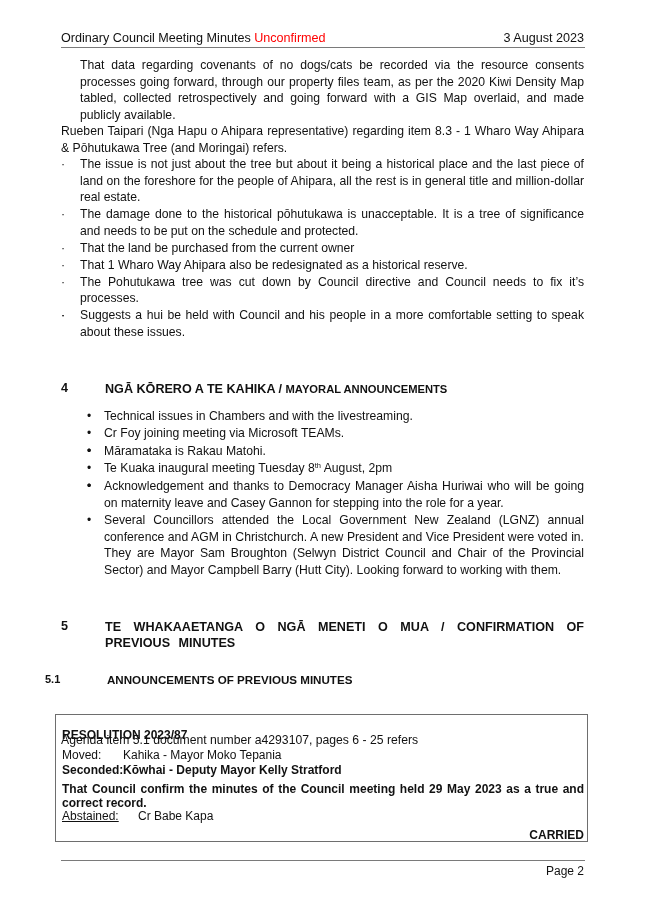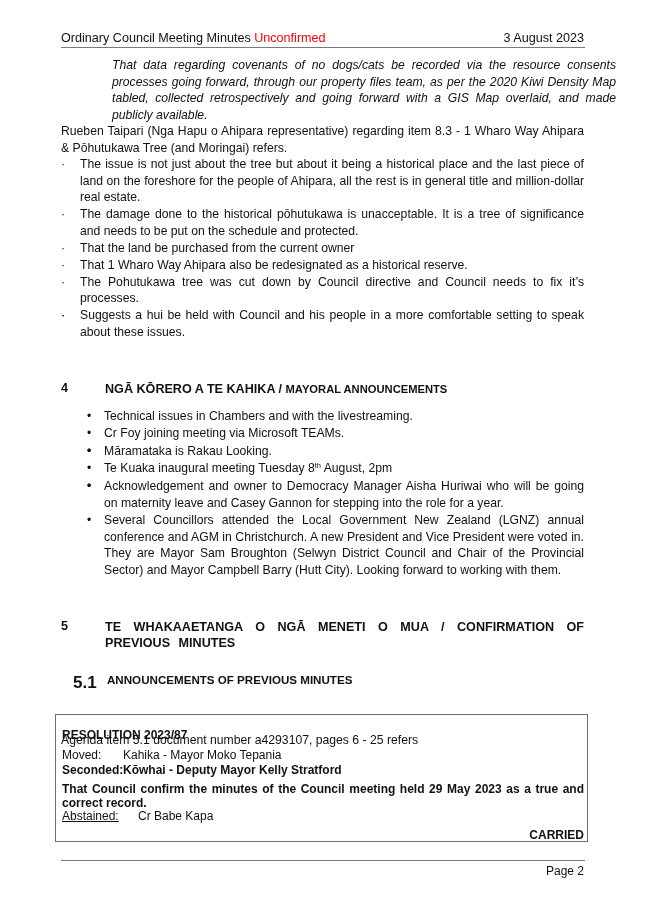--- a/index.html
+++ b/index.html
@@ -6,38 +6,38 @@
     body {
       width: 645px; height: 912px; position: relative; overflow: hidden;
       font-family: "Liberation Sans", sans-serif; color: #111; font-size: 12.2px;
     }
     .abs { position: absolute; }
     .header-text { left: 61px; top: 31px; font-size: 12.6px; }
     .header-date { right: 61px; top: 31px; font-size: 12.6px; }
     .red { color: #ff0000; }
     .header-rule { left: 61px; width: 524px; top: 47px; height: 0; border-top: 1.3px solid #7a7a7a; }
 
-    .italic-para { left: 80px; width: 504px; top: 57px; font-style: italic; line-height: 16.6px; text-align: justify; margin-left: 32px; }
+    .italic-para { left: 80px; width: 504px; top: 57px; line-height: 16.6px; text-align: justify; }
     .para { left: 61px; width: 523px; line-height: 16.6px; text-align: justify; }
 
     .sub-list { left: 61px; width: 523px; top: 156px; margin: 0; padding: 0; list-style: none; }
     .sub-list li { position: relative; padding-left: 19px; line-height: 16.6px; text-align: justify; margin-bottom: 0.4px; }
     .sub-list li .dot { position: absolute; left: 0; top: 0; }
 
     .sec-num { left: 61px; font-weight: bold; font-size: 12.6px; }
     .sec-title { left: 105px; width: 479px; font-weight: bold; font-size: 12.6px; line-height: 16px; text-align: justify; text-align-last: left; }
     .sec-title .small { font-size: 11.2px; }
     .sec5 { word-spacing: 5px; }
 
     .bullet-list { left: 87px; width: 497px; top: 408px; margin: 0; padding: 0; list-style: none; }
     .bullet-list li { position: relative; padding-left: 17px; line-height: 16.6px; text-align: justify; margin-bottom: 0.9px; }
     .bullet-list li .bullet { position: absolute; left: 0; top: 0; font-size: 12px; }
     sup { font-size: 7.5px; line-height: 0; vertical-align: 4px; }
 
-    .sub-num { left: 73px; font-weight: bold; font-size: 17px; text-align: center; }
+    .sub-num { left: 45px; font-weight: bold; font-size: 11px; text-align: center; }
     .sub-title { left: 107px; font-weight: bold; font-size: 11.6px; }
 
     .res-box { left: 55px; top: 714px; width: 533px; height: 128px; border: 1.3px solid #6e6e6e; box-sizing: border-box; }
     .res-title { left: 62px; top: 728px; font-weight: bold; font-size: 12px; }
     .res-row { left: 62px; font-size: 12px; line-height: 15px; }
     .res-label { display: inline-block; width: 61px; }
     .res-label-abst { display: inline-block; width: 76px; text-decoration: underline; }
     .res-motion { left: 62px; top: 782px; width: 522px; font-weight: bold; font-size: 12px; line-height: 14px; text-align: justify; }
     .res-carried { right: 61px; top: 828px; font-weight: bold; font-size: 12px; }
 
@@ -70,24 +70,24 @@
 
 <div class="abs sec-num" style="top:381px;">4</div>
 <div class="abs sec-title" style="top:381px;">
   <span>NGĀ KŌRERO A TE KAHIKA / </span><span class="small">MAYORAL ANNOUNCEMENTS</span>
 </div>
 
 <ul class="abs bullet-list">
   <li><span class="bullet">•</span><span>Technical issues in Chambers and with the livestreaming.</span></li>
   <li><span class="bullet">•</span><span>Cr Foy joining meeting via Microsoft TEAMs.</span></li>
   <li><span class="bullet">•</span></li>
-  <li><span class="bullet">•</span><span>Māramataka is Rakau Looking.</span></li>
+  <li><span class="bullet">•</span><span>Māramataka is Rakau Matohi.</span></li>
   <li><span class="bullet">•</span><span>Te Kuaka inaugural meeting Tuesday 8</span><sup>th</sup><span> August, 2pm</span></li>
   <li><span class="bullet">•</span></li>
-  <li><span class="bullet">•</span><span>Acknowledgement and owner to Democracy Manager Aisha Huriwai who will be going on maternity leave and Casey Gannon for stepping into the role for a year.</span></li>
+  <li><span class="bullet">•</span><span>Acknowledgement and thanks to Democracy Manager Aisha Huriwai who will be going on maternity leave and Casey Gannon for stepping into the role for a year.</span></li>
   <li><span class="bullet">•</span><span>Several Councillors attended the Local Government New Zealand (LGNZ) annual conference and AGM in Christchurch. A new President and Vice President were voted in. They are Mayor Sam Broughton (Selwyn District Council and Chair of the Provincial Sector) and Mayor Campbell Barry (Hutt City). Looking forward to working with them.</span></li>
 </ul>
 
 <div class="abs sec-num" style="top:619px;">5</div>
 <div class="abs sec-title sec5" style="top:619px;">TE WHAKAAETANGA O NGĀ MENETI O MUA / CONFIRMATION OF PREVIOUS MINUTES</div>
 
 <div class="abs sub-num" style="top:673px;">5.1</div>
 <div class="abs sub-title" style="top:673px;">ANNOUNCEMENTS OF PREVIOUS MINUTES</div>
 <div class="abs para" style="top:732px;">Agenda item 5.1 document number a4293107, pages 6 - 25 refers</div>
 

